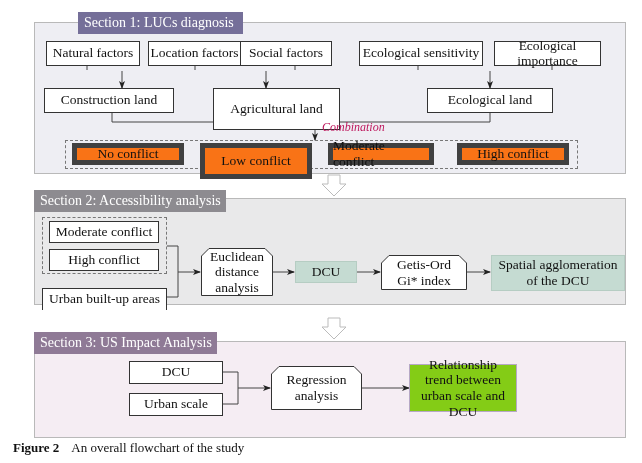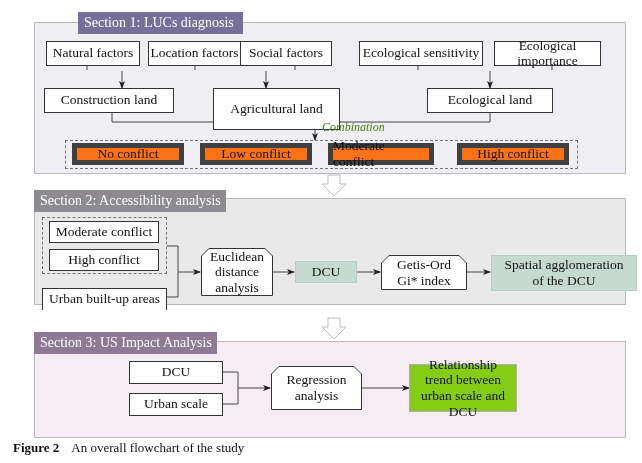--- a/index.html
+++ b/index.html
@@ -10,21 +10,21 @@
   .conf{position:absolute;box-sizing:border-box;background:#f97316;border:5px solid #404040;font-size:13.5px;display:flex;align-items:center;justify-content:center;}
   .green{position:absolute;box-sizing:border-box;background:#c5dbd2;border:1px solid #b6cdc3;font-size:13.5px;display:flex;align-items:center;justify-content:center;text-align:center;line-height:1.15;}
   .purple{position:absolute;box-sizing:border-box;background:#84cc16;border:1px solid #b6a8c5;font-size:13.5px;display:flex;align-items:center;justify-content:center;text-align:center;line-height:1.15;}
   .dash{position:absolute;box-sizing:border-box;border:1px dashed #777;}
   .hex{position:absolute;}
   .hex svg{position:absolute;left:0;top:0;}
   .hex .txt{position:absolute;left:0;top:0;width:100%;height:100%;display:flex;align-items:center;justify-content:center;text-align:center;font-size:13.5px;line-height:1.15;}
   svg.lines{position:absolute;left:0;top:0;}
   .caption{position:absolute;left:13px;top:440px;font-size:13px;white-space:nowrap;}
   .caption b{font-weight:bold;margin-right:12px;}
-  .combo{position:absolute;left:322px;top:120px;font-style:italic;font-size:12px;color:#4d7c0f;}
+  .combo{position:absolute;left:322px;top:120px;font-style:italic;font-size:12px;color:#be185d;}
 </style>
 </head>
 <body>
 
 <div class="panel" style="left:34px;top:22px;width:592px;height:152px;background:#eeeef3;"></div>
 <div class="sec-title" style="left:34px;top:12px;width:165px;background:#756f99;margin-left:44px;">Section 1: LUCs diagnosis</div>
 
 <div class="panel" style="left:34px;top:198px;width:592px;height:107px;background:#e9e9ea;"></div>
 <div class="sec-title" style="left:34px;top:190px;width:192px;background:#8d8b90;">Section 2: Accessibility analysis</div>
 
@@ -81,21 +81,21 @@
 <div class="box" style="left:494px;top:41px;width:107px;height:25px;">Ecological importance</div>
 
 <div class="box" style="left:44px;top:88px;width:130px;height:25px;">Construction land</div>
 <div class="box" style="left:213px;top:88px;width:127px;height:42px;">Agricultural land</div>
 <div class="box" style="left:427px;top:88px;width:126px;height:25px;">Ecological land</div>
 
 <div class="combo">Combination</div>
 
 <div class="dash" style="left:65px;top:140px;width:513px;height:29px;"></div>
 <div class="conf" style="left:72px;top:143px;width:112px;height:22px;">No conflict</div>
-<div class="conf" style="left:200px;top:143px;width:112px;height:22px;">Low conflict</div>
+<div class="conf" style="left:200px;top:143px;width:112px;height:36px;">Low conflict</div>
 <div class="conf" style="left:328px;top:143px;width:106px;height:22px;">Moderate conflict</div>
 <div class="conf" style="left:457px;top:143px;width:112px;height:22px;">High conflict</div>
 
 <div class="dash" style="left:42px;top:217px;width:125px;height:57px;"></div>
 <div class="box" style="left:49px;top:221px;width:110px;height:22px;">Moderate conflict</div>
 <div class="box" style="left:49px;top:249px;width:110px;height:22px;">High conflict</div>
 <div class="box" style="left:42px;top:288px;width:125px;height:22px;border-bottom:none;">Urban built-up areas</div>
 
 <div class="hex" style="left:201px;top:248px;width:72px;height:48px;">
   <svg width="72" height="48">
@@ -103,21 +103,21 @@
     </svg>
   <div class="txt" style="padding:0 6px;box-sizing:border-box;">Euclidean distance analysis</div>
 </div>
 <div class="green" style="left:295px;top:261px;width:62px;height:22px;">DCU</div>
 <div class="hex" style="left:381px;top:255px;width:86px;height:35px;">
   <svg width="86" height="35">
       <path d="M8,0.5 L78,0.5 L85.5,8 L85.5,34.5 L0.5,34.5 L0.5,8 Z" fill="#fff" stroke="#333"></path>
     </svg>
   <div class="txt" style="padding:4px 16px;box-sizing:border-box;">Getis-Ord Gi* index</div>
 </div>
-<div class="green" style="left:491px;top:255px;width:146px;height:36px;padding:0 6px;">Spatial agglomeration of the DCU</div>
+<div class="green" style="left:491px;top:255px;width:134px;height:36px;padding:0 6px;">Spatial agglomeration of the DCU</div>
 
 <div class="box" style="left:129px;top:361px;width:94px;height:23px;">DCU</div>
 <div class="box" style="left:129px;top:393px;width:94px;height:23px;">Urban scale</div>
 <div class="hex" style="left:271px;top:366px;width:91px;height:44px;">
   <svg width="91" height="44">
       <path d="M8,0.5 L83,0.5 L90.5,8 L90.5,43.5 L0.5,43.5 L0.5,8 Z" fill="#fff" stroke="#333"></path>
     </svg>
   <div class="txt" style="padding:0 34px;box-sizing:border-box;">Regression analysis</div>
 </div>
 <div class="purple" style="left:409px;top:364px;width:108px;height:48px;padding:0 6px;">Relationship trend between urban scale and DCU</div>

